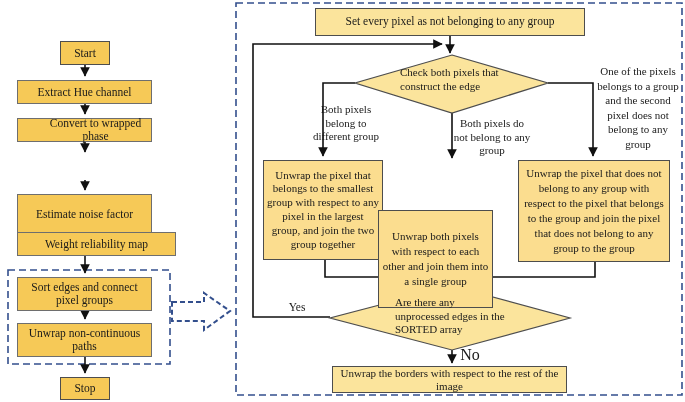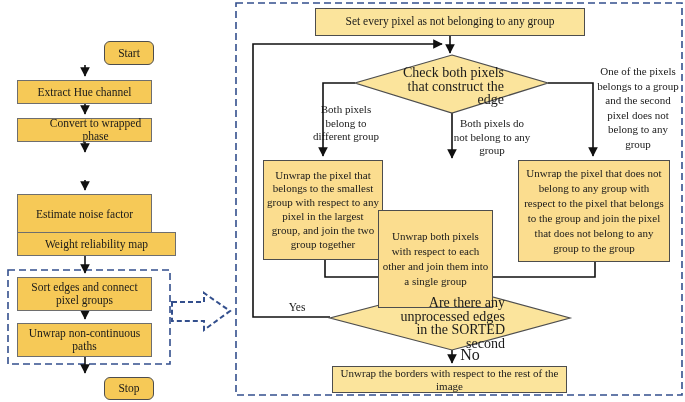--- a/index.html
+++ b/index.html
@@ -14,27 +14,27 @@
   .dash-arrow{stroke:var(--dash_blue,#334F8D);stroke-width:2;fill:#fff;stroke-dasharray:5 3;stroke-linejoin:miter;}
   .diamond1,.diamond2{fill:var(--right_fill,#FBE49C);stroke:#4d4d4d;stroke-width:1.2;}
   .node{
     position:absolute;display:flex;align-items:center;justify-content:center;
     text-align:center;box-sizing:border-box;
   }
   .lbox{
     background:var(--left_fill,#F6C957);border:1.2px solid #6e6e6e;
     font-size:11.5px;line-height:13px;padding:1px 2px;
   }
-  .terminal{border-radius:6px;border:1.3px solid #4d4d4d;margin-left:44px;}
+  .terminal{border-radius:0;border:1.3px solid #4d4d4d;}
   .rbox{
     background:var(--right_fill,#FBE49C);border:1.2px solid #4d4d4d;
     font-size:11px;line-height:13.5px;padding:1px 3px;
   }
   .branchbox{background:var(--branch_fill,#FBDD8F);}
-  .dtext{position:absolute;text-align:right;font-size:14px;line-height:13.5px;}
+  .dtext{position:absolute;text-align:left;font-size:11px;line-height:13.5px;}
   .flabel{position:absolute;text-align:center;font-size:11px;line-height:13.5px;}
 </style>
 </head>
 <body>
 
 <div class="canvas">
 
   <svg class="layer" viewBox="0 0 685 402">
     <defs>
       <marker id="ah" markerWidth="7" markerHeight="7" refX="5.5" refY="3" orient="auto">
@@ -87,20 +87,20 @@
   <div class="dtext" style="left:400px;top:66px;width:104px;">Check both pixels that construct the edge</div>
 
   <div class="flabel" style="left:308px;top:103px;width:76px;">Both pixels belong to different group</div>
   <div class="flabel" style="left:452px;top:117px;width:80px;">Both pixels do not belong to any group</div>
   <div class="flabel" style="left:594px;top:64px;width:88px;line-height:14.5px;">One of the pixels belongs to a group and the second pixel does not belong to any group</div>
 
   <div class="node rbox branchbox" style="left:263px;top:160px;width:120px;height:100px;line-height:13.8px;">Unwrap the pixel that belongs to the smallest group with respect to any pixel in the largest group, and join the two group together</div>
   <div class="node rbox branchbox" style="left:378px;top:162px;width:115px;height:98px;line-height:15px;margin-top:48px;">Unwrap both pixels with respect to each other and join them into a single group</div>
   <div class="node rbox branchbox" style="left:518px;top:160px;width:152px;height:102px;line-height:15px;">Unwrap the pixel that does not belong to any group with respect to the pixel that belongs to the group and join the pixel that does not belong to any group to the group</div>
 
-  <div class="dtext" style="left:395px;top:296px;width:110px;">Are there any unprocessed edges in the SORTED second</div>
+  <div class="dtext" style="left:395px;top:296px;width:110px;">Are there any unprocessed edges in the SORTED array</div>
 
   <div class="flabel" style="left:280px;top:301px;width:34px;font-size:11.5px;">Yes</div>
   <div class="flabel" style="left:458px;top:348px;width:24px;font-size:16px;">No</div>
 
   <div class="node rbox" style="left:332px;top:366px;width:235px;height:27px;line-height:12.5px;">Unwrap the borders with respect to the rest of the image</div>
 
 </div>
 
 </body></html>

